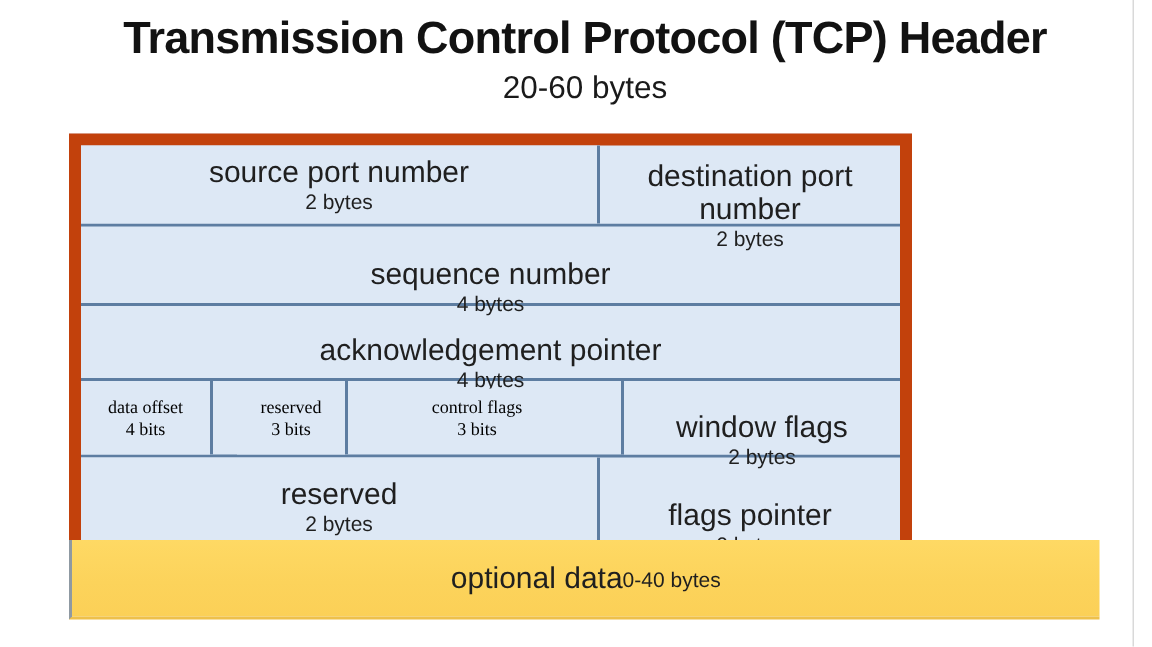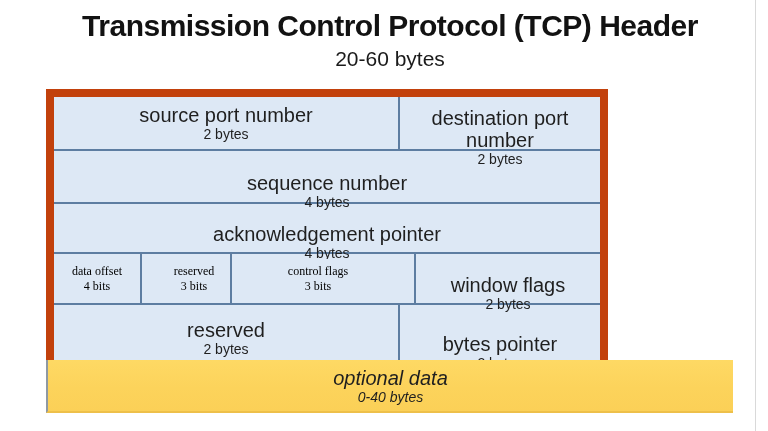--- a/index.html
+++ b/index.html
@@ -68,23 +68,22 @@
     text-align:center;
   }
 
   
   .optional-row{
     position:absolute;left:46px;top:360px;width:687px;height:53px;
     box-sizing:border-box;
     background:linear-gradient(180deg,#fed964 0%,#fcd35b 55%,#fbd057 100%);
     border-left:2px solid #8f99a2;
     border-bottom:2px solid #eec04a;
-    display:flex;flex-direction:column;align-items:center;justify-content:center;
+    display:flex;flex-direction:row;align-items:center;justify-content:center;
     text-align:center;
-    font-style:italic;
   }
 </style>
 </head>
 <body>
 
 <div class="slide">
 
   <div class="title-wrap">
     <div class="title">Transmission Control Protocol (TCP) Header</div>
     <div class="subtitle">20-60 bytes</div>
@@ -151,21 +150,21 @@
         <div class="sub">2 bytes</div>
       </div>
     </div>
 
     <div class="row r5">
       <div class="cell v-div w346">
         <div class="label">reserved</div>
         <div class="sub">2 bytes</div>
       </div>
       <div class="cell flexfill">
-        <div class="label">bytes pointer</div>
+        <div class="label">flags pointer</div>
         <div class="sub">2 bytes</div>
       </div>
     </div>
   </div>
 
   <div class="optional-row">
     <div class="label">optional data</div>
     <div class="sub">0-40 bytes</div>
   </div>
 

